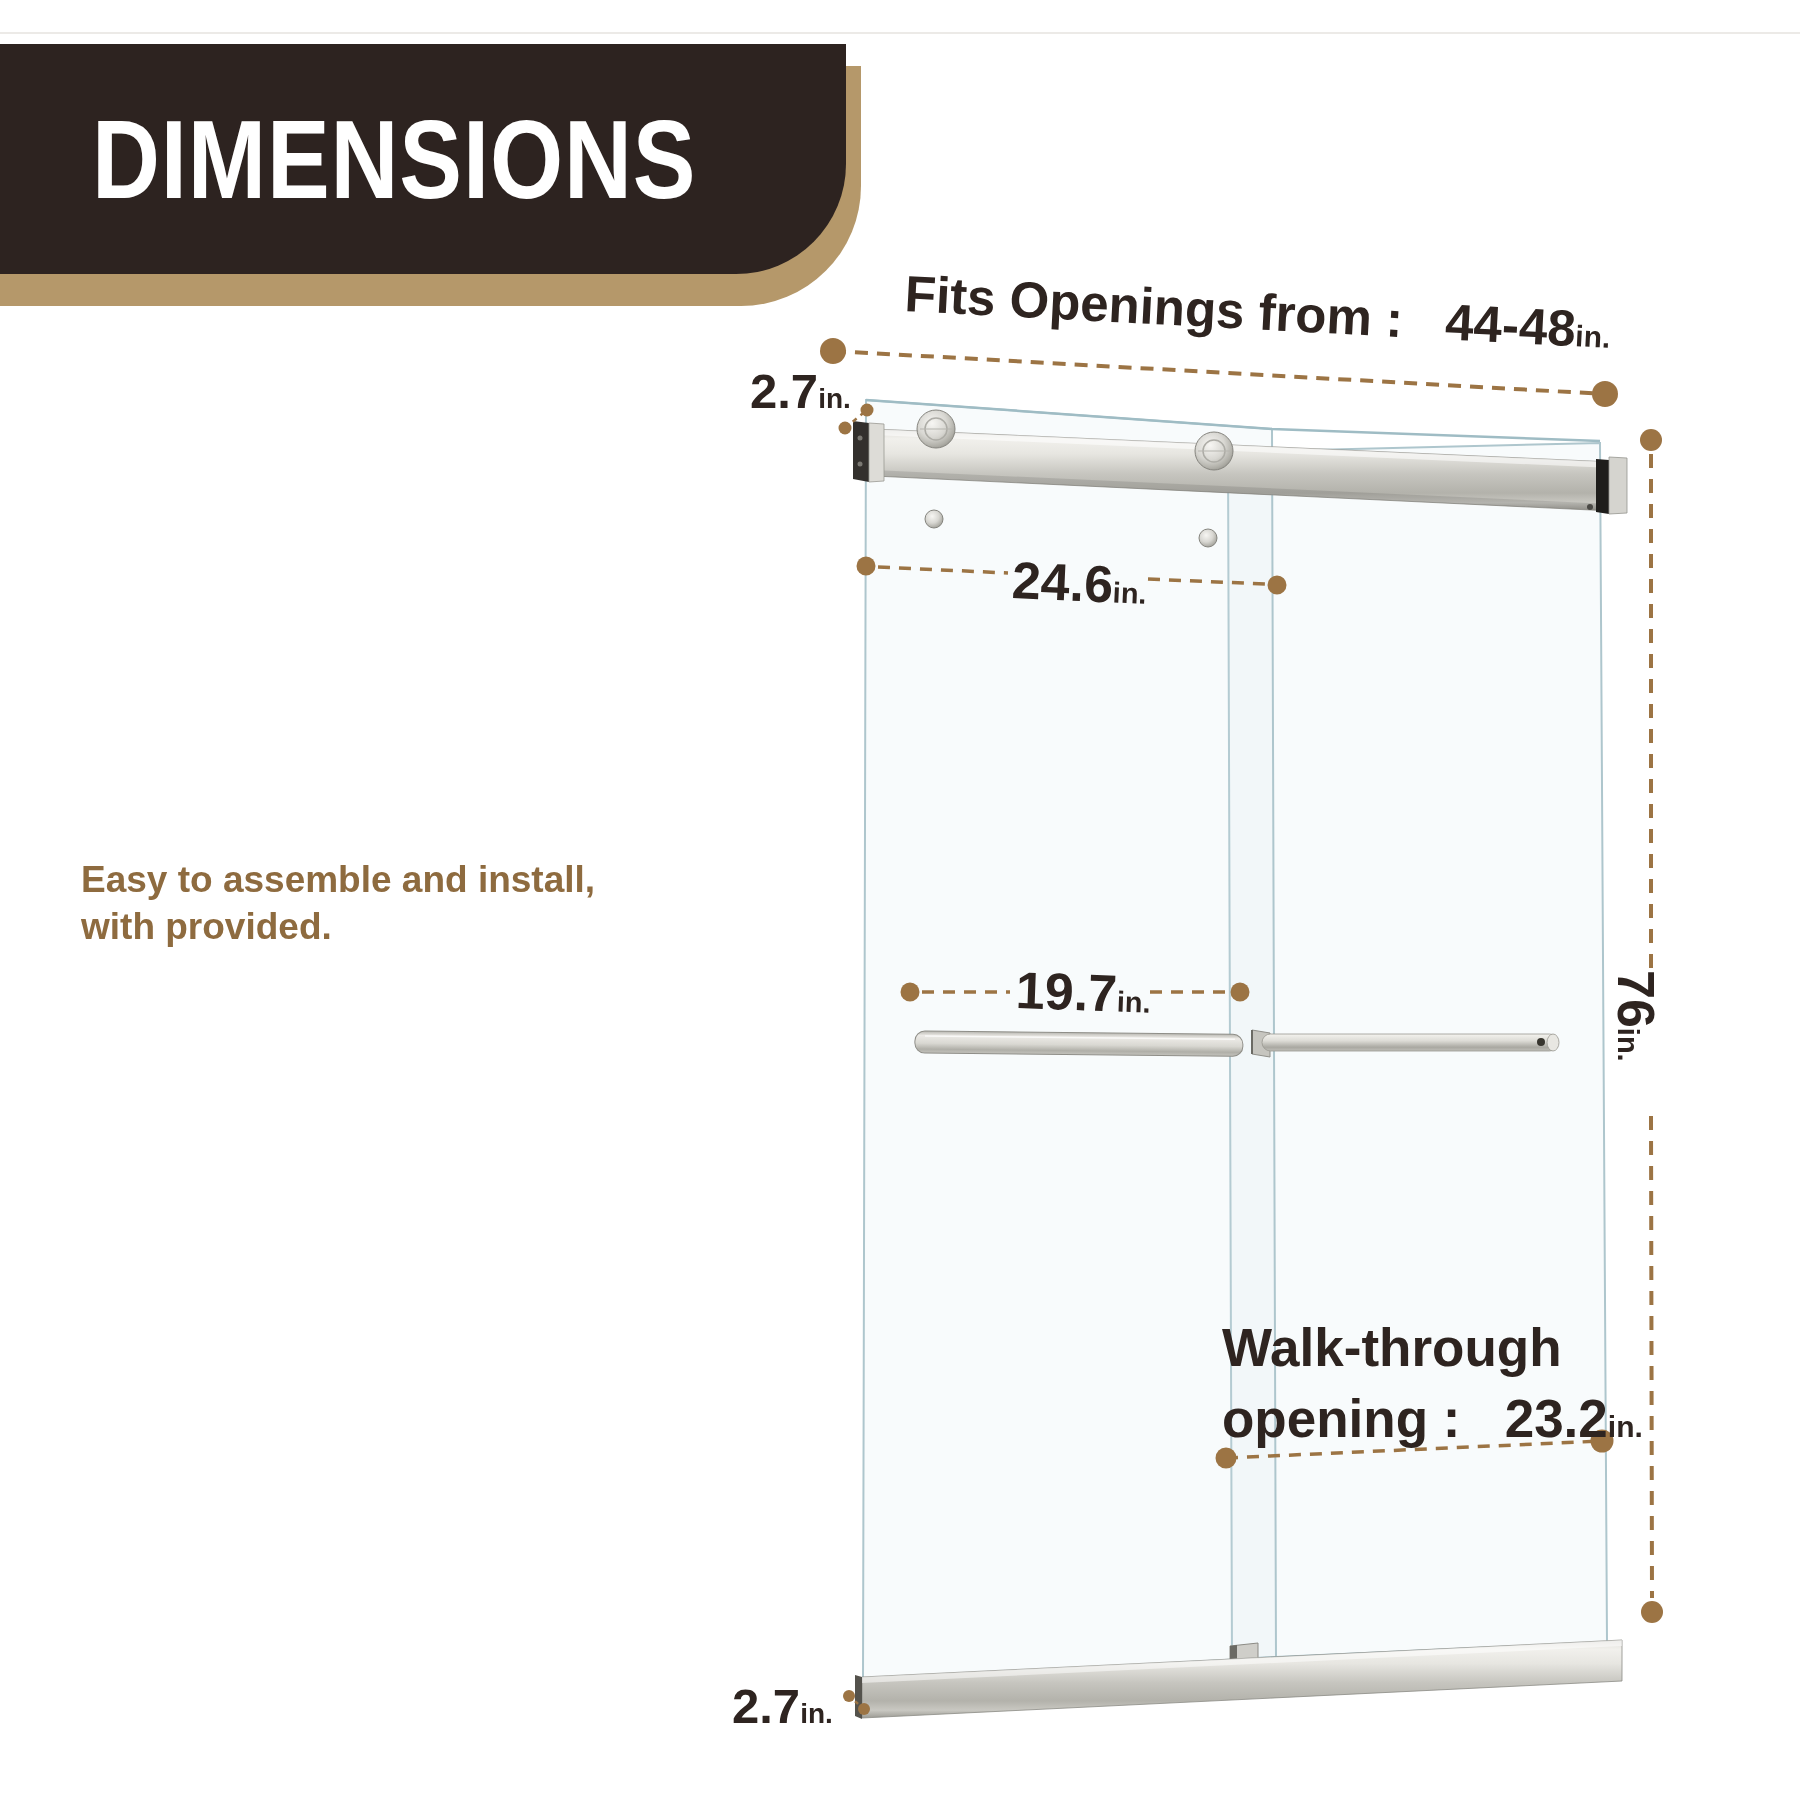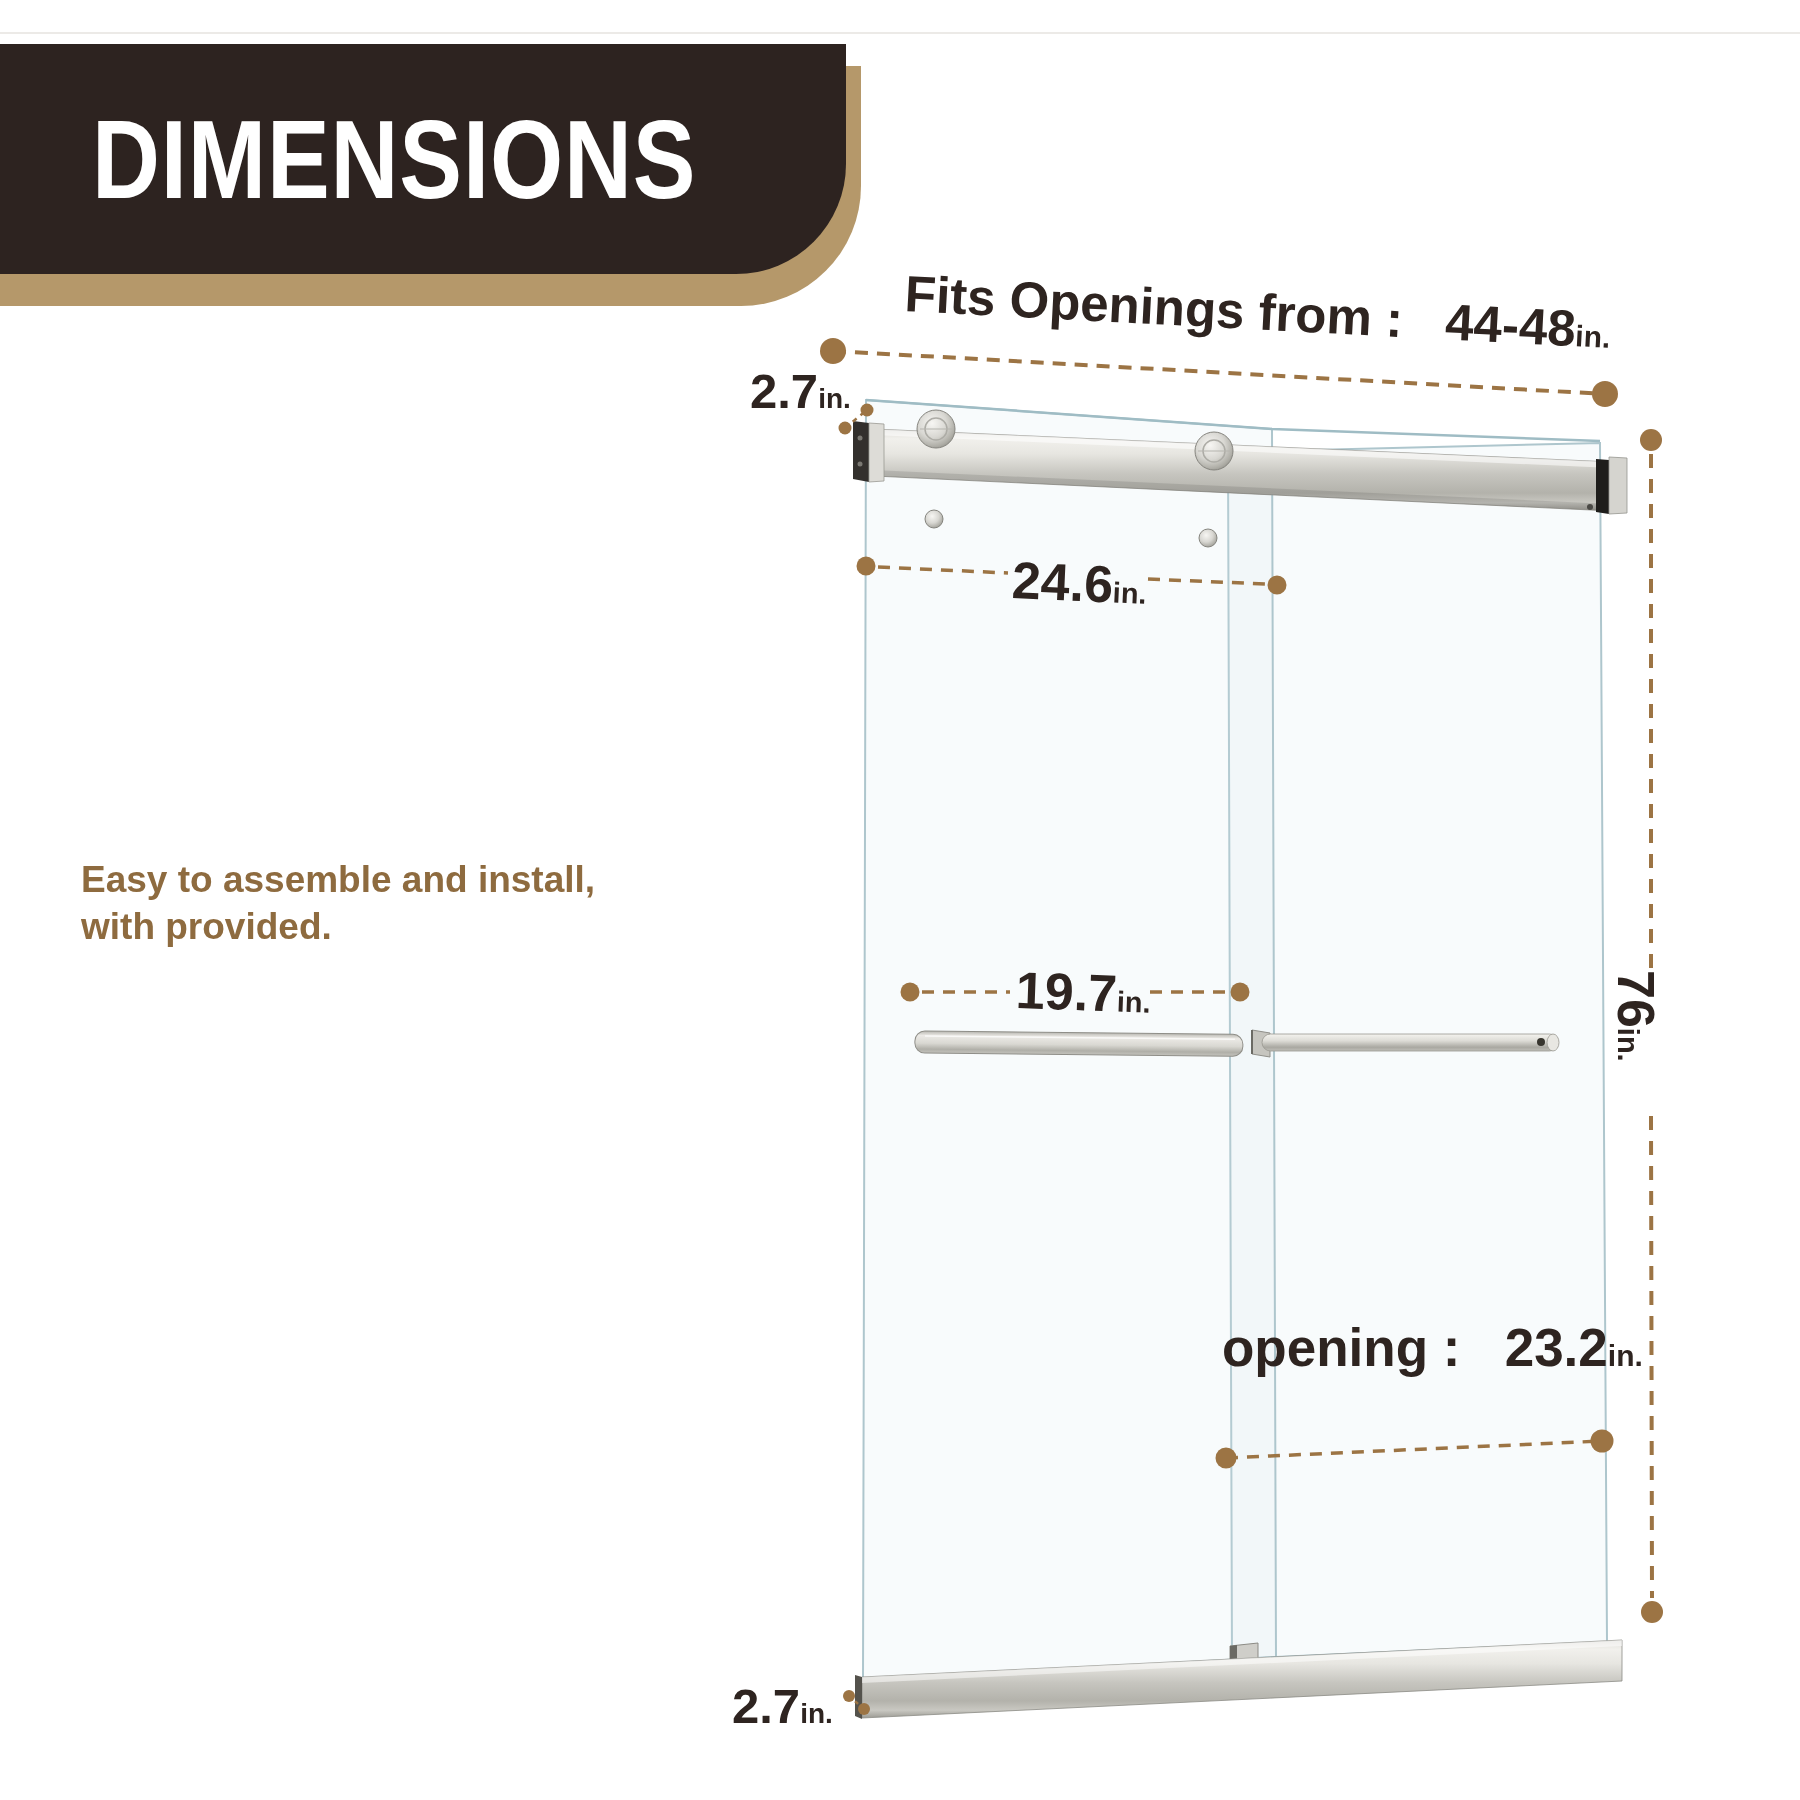--- a/index.html
+++ b/index.html
@@ -222,20 +222,21 @@
 
   <div class="dim dim-197">
     <span>19.7</span><span class="unit">in.</span>
   </div>
 
   <div class="dim dim-76">
     <span>76</span><span class="unit">in.</span>
   </div>
 
   <div class="dim dim-walk">
+    <div>Walk-through</div>
     <div>
       <span>opening :</span>
       <span>&nbsp;</span>
       <span>23.2</span><span class="unit">in.</span>
     </div>
   </div>
 
   <div class="dim dim-27-bottom">
     <span>2.7</span><span class="unit">in.</span>
   </div>

